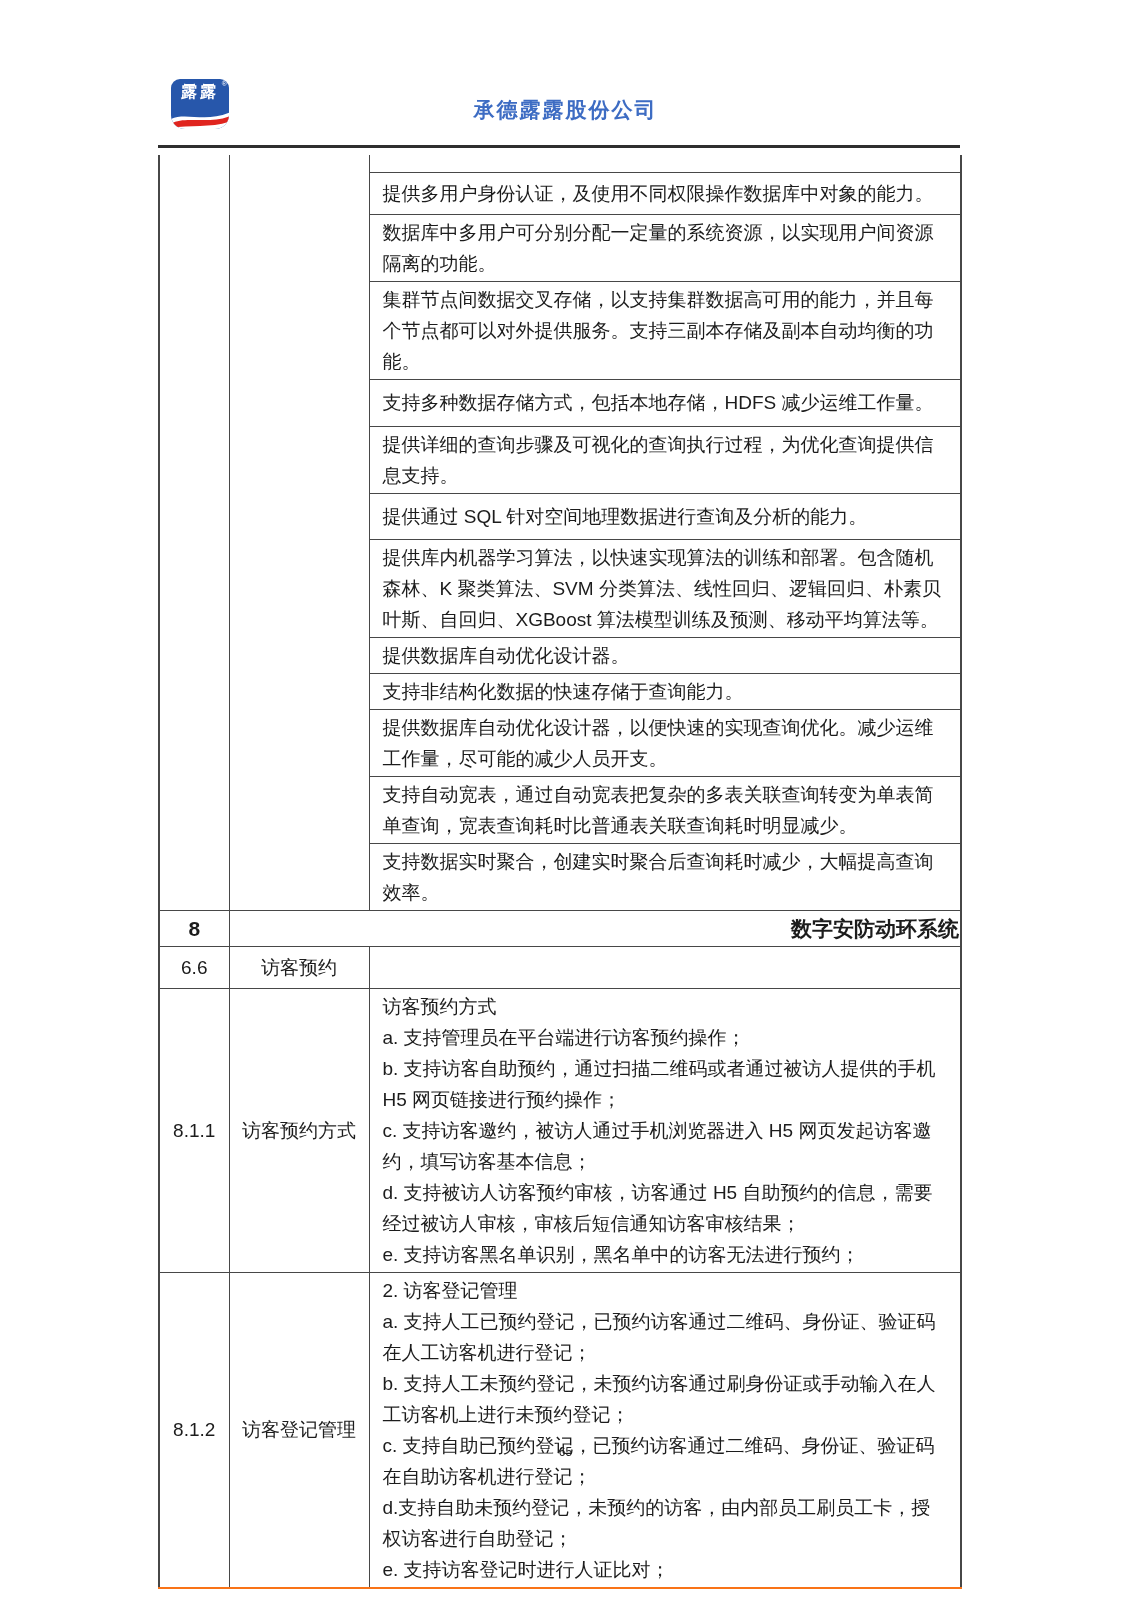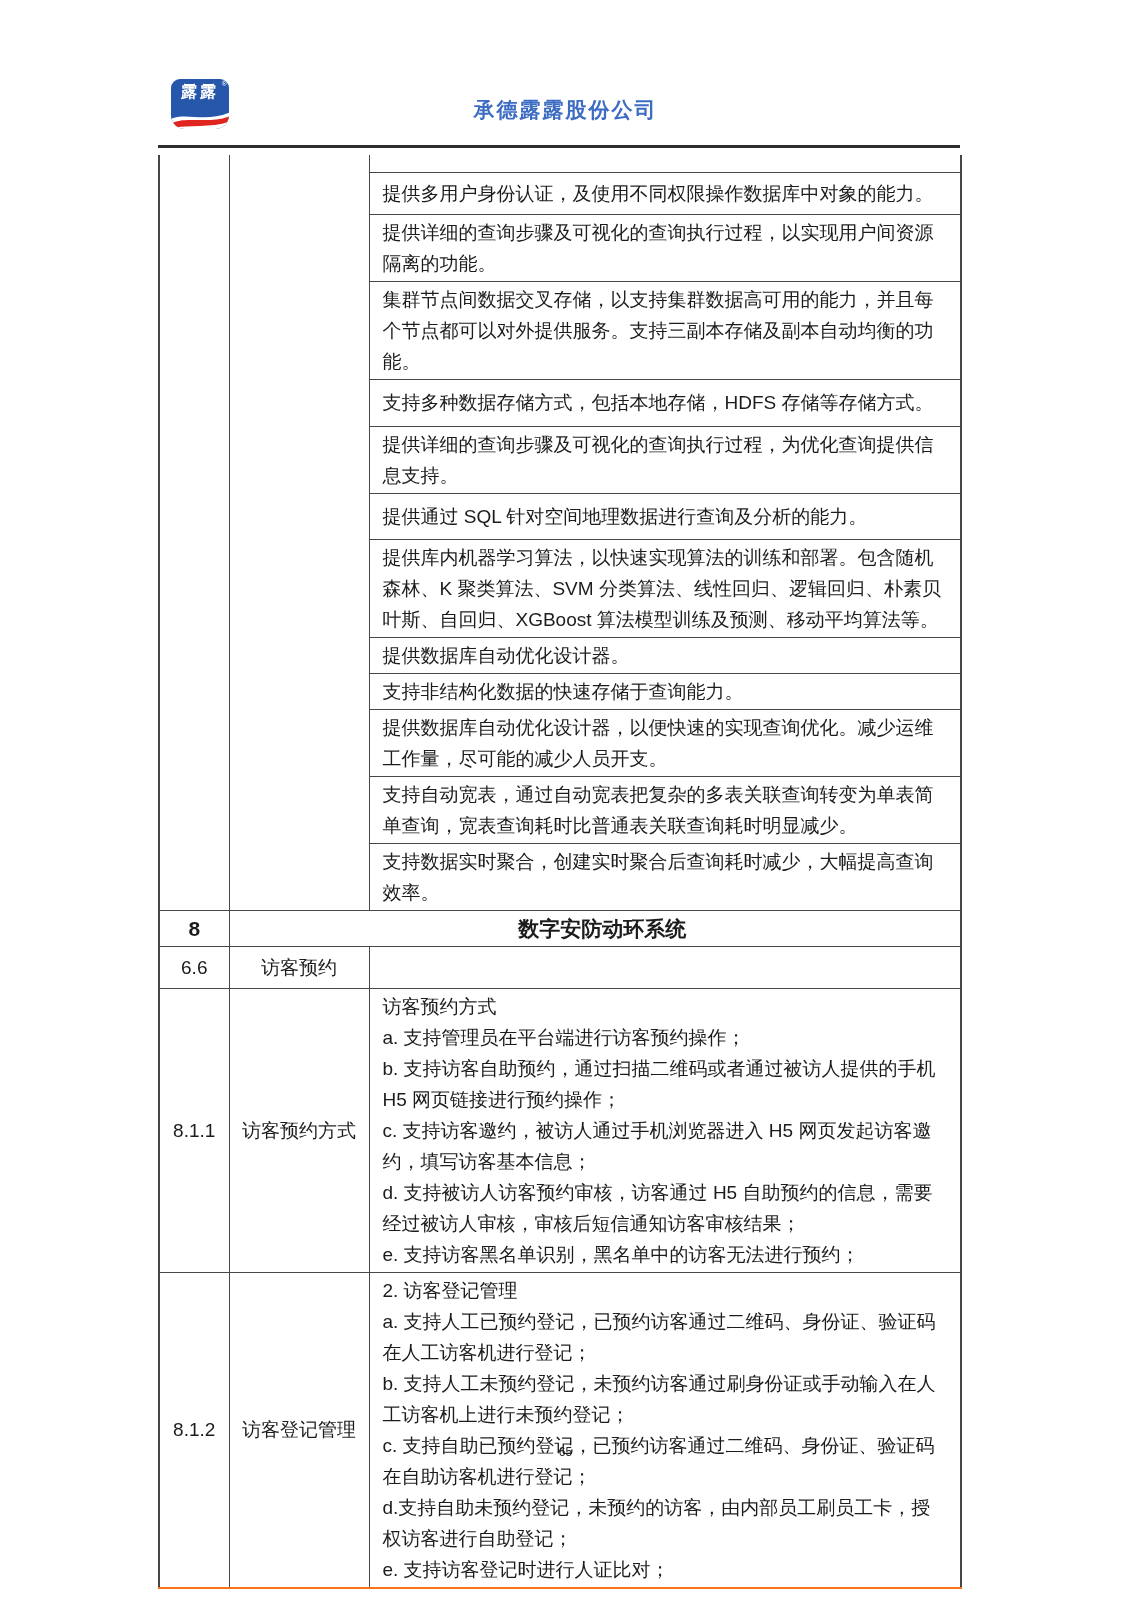--- a/index.html
+++ b/index.html
@@ -76,21 +76,21 @@
     line-height: 31px;
     vertical-align: middle;
     overflow: hidden;
   }
   td.no-top { border-top: none !important; }
   td.c-num { text-align: center; padding: 2px 4px; }
   td.c-name { text-align: center; padding: 5px 6px; }
   td.req, td.multi { padding: 2px 14px 2px 13px; text-align: left; }
   td.multi { white-space: pre-line; }
   tr.sec-row td { font-weight: bold; font-size: 21px; }
-  td.sec-title { padding-left: 16px; text-align: center; }
+  td.sec-title { padding-left: 16px; text-align: right; }
 
   
   .page-footer {
     position: absolute;
     left: 0; top: 1445px;
     width: 100%;
     text-align: center;
     font-size: 12px;
     color: #222222;
   }
@@ -121,27 +121,27 @@
 
       <tr style="height:17px">
         <td class="c-num no-top" rowspan="13"></td>
         <td class="c-name no-top" rowspan="13"></td>
         <td class="req no-top"></td>
       </tr>
       <tr style="height:42px">
           <td class="req">提供多用户身份认证，及使用不同权限操作数据库中对象的能力。</td>
         </tr>
       <tr style="height:62px">
-          <td class="req">提供详细的查询步骤及可视化的查询执行过程，以实现用户间资源隔离的功能。</td>
+          <td class="req">数据库中多用户可分别分配一定量的系统资源，以实现用户间资源隔离的功能。</td>
         </tr>
       <tr style="height:64px">
           <td class="req">集群节点间数据交叉存储，以支持集群数据高可用的能力，并且每个节点都可以对外提供服务。支持三副本存储及副本自动均衡的功能。</td>
         </tr>
       <tr style="height:47px">
-          <td class="req">支持多种数据存储方式，包括本地存储，HDFS 存储等存储方式。</td>
+          <td class="req">支持多种数据存储方式，包括本地存储，HDFS 减少运维工作量。</td>
         </tr>
       <tr style="height:46px">
           <td class="req">提供详细的查询步骤及可视化的查询执行过程，为优化查询提供信息支持。</td>
         </tr>
       <tr style="height:46px">
           <td class="req">提供通过 SQL 针对空间地理数据进行查询及分析的能力。</td>
         </tr>
       <tr style="height:90px">
           <td class="req">提供库内机器学习算法，以快速实现算法的训练和部署。包含随机森林、K 聚类算法、SVM 分类算法、线性回归、逻辑回归、朴素贝叶斯、自回归、XGBoost 算法模型训练及预测、移动平均算法等。</td>
         </tr>

